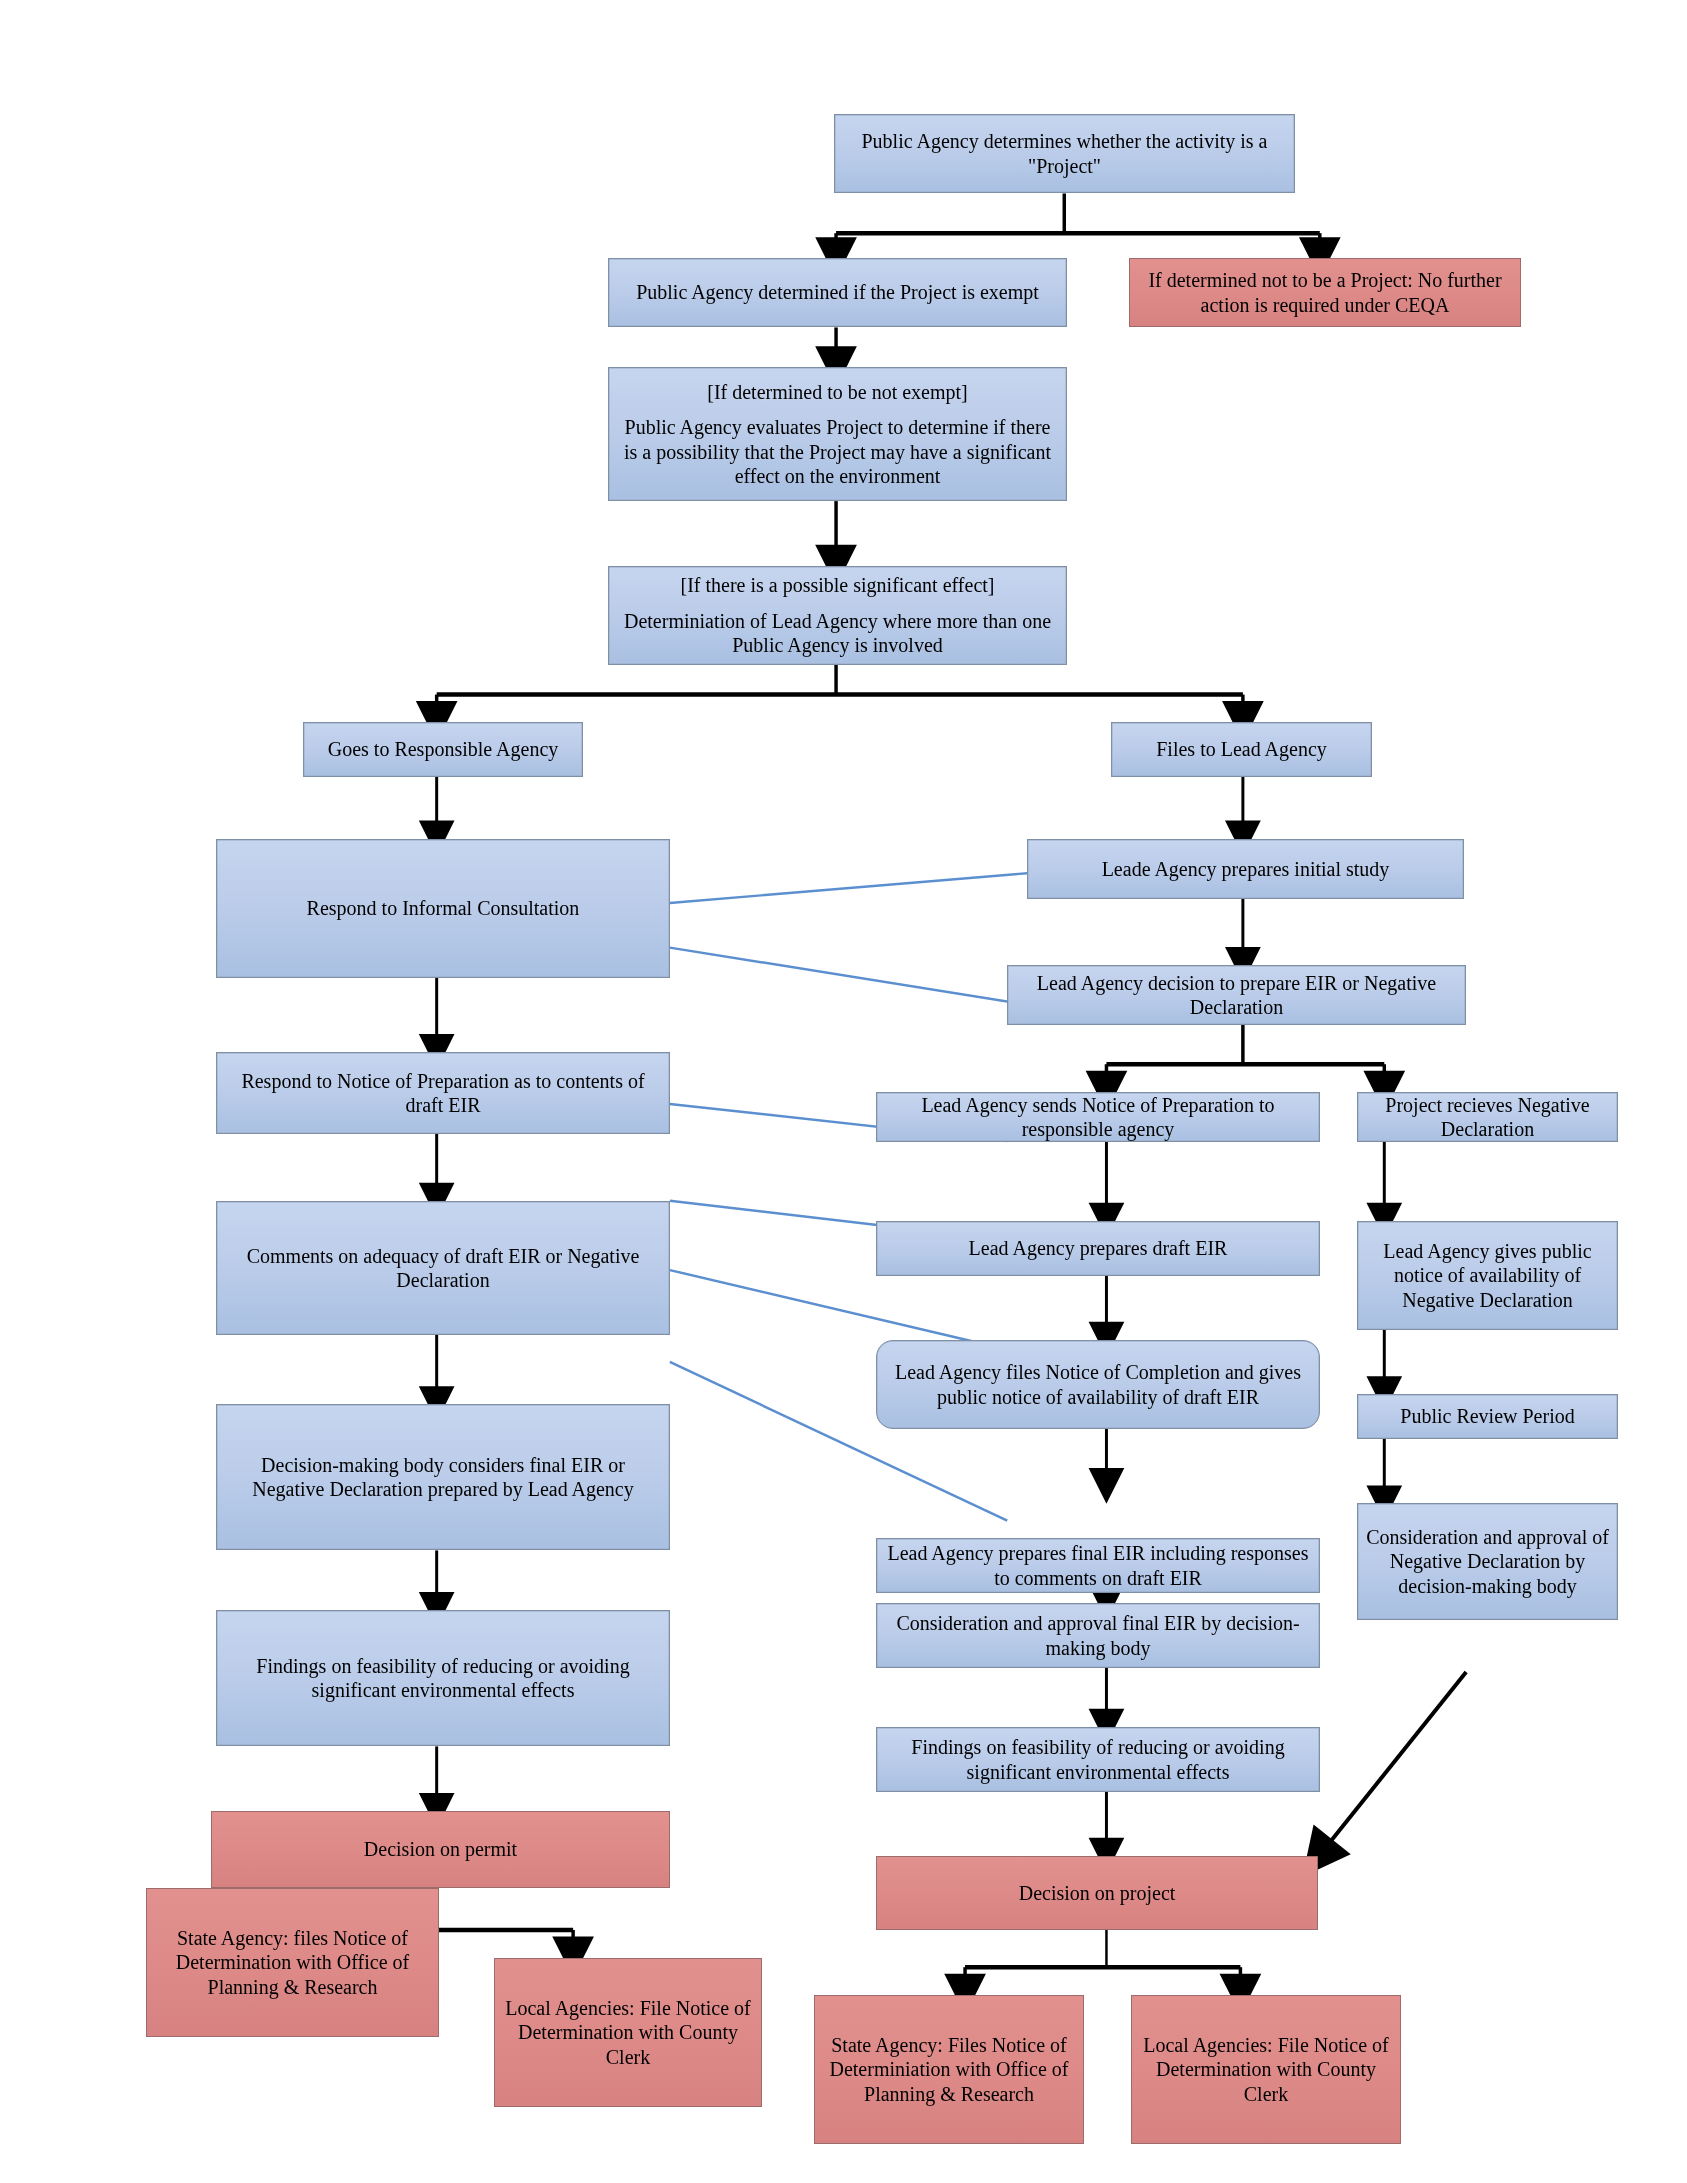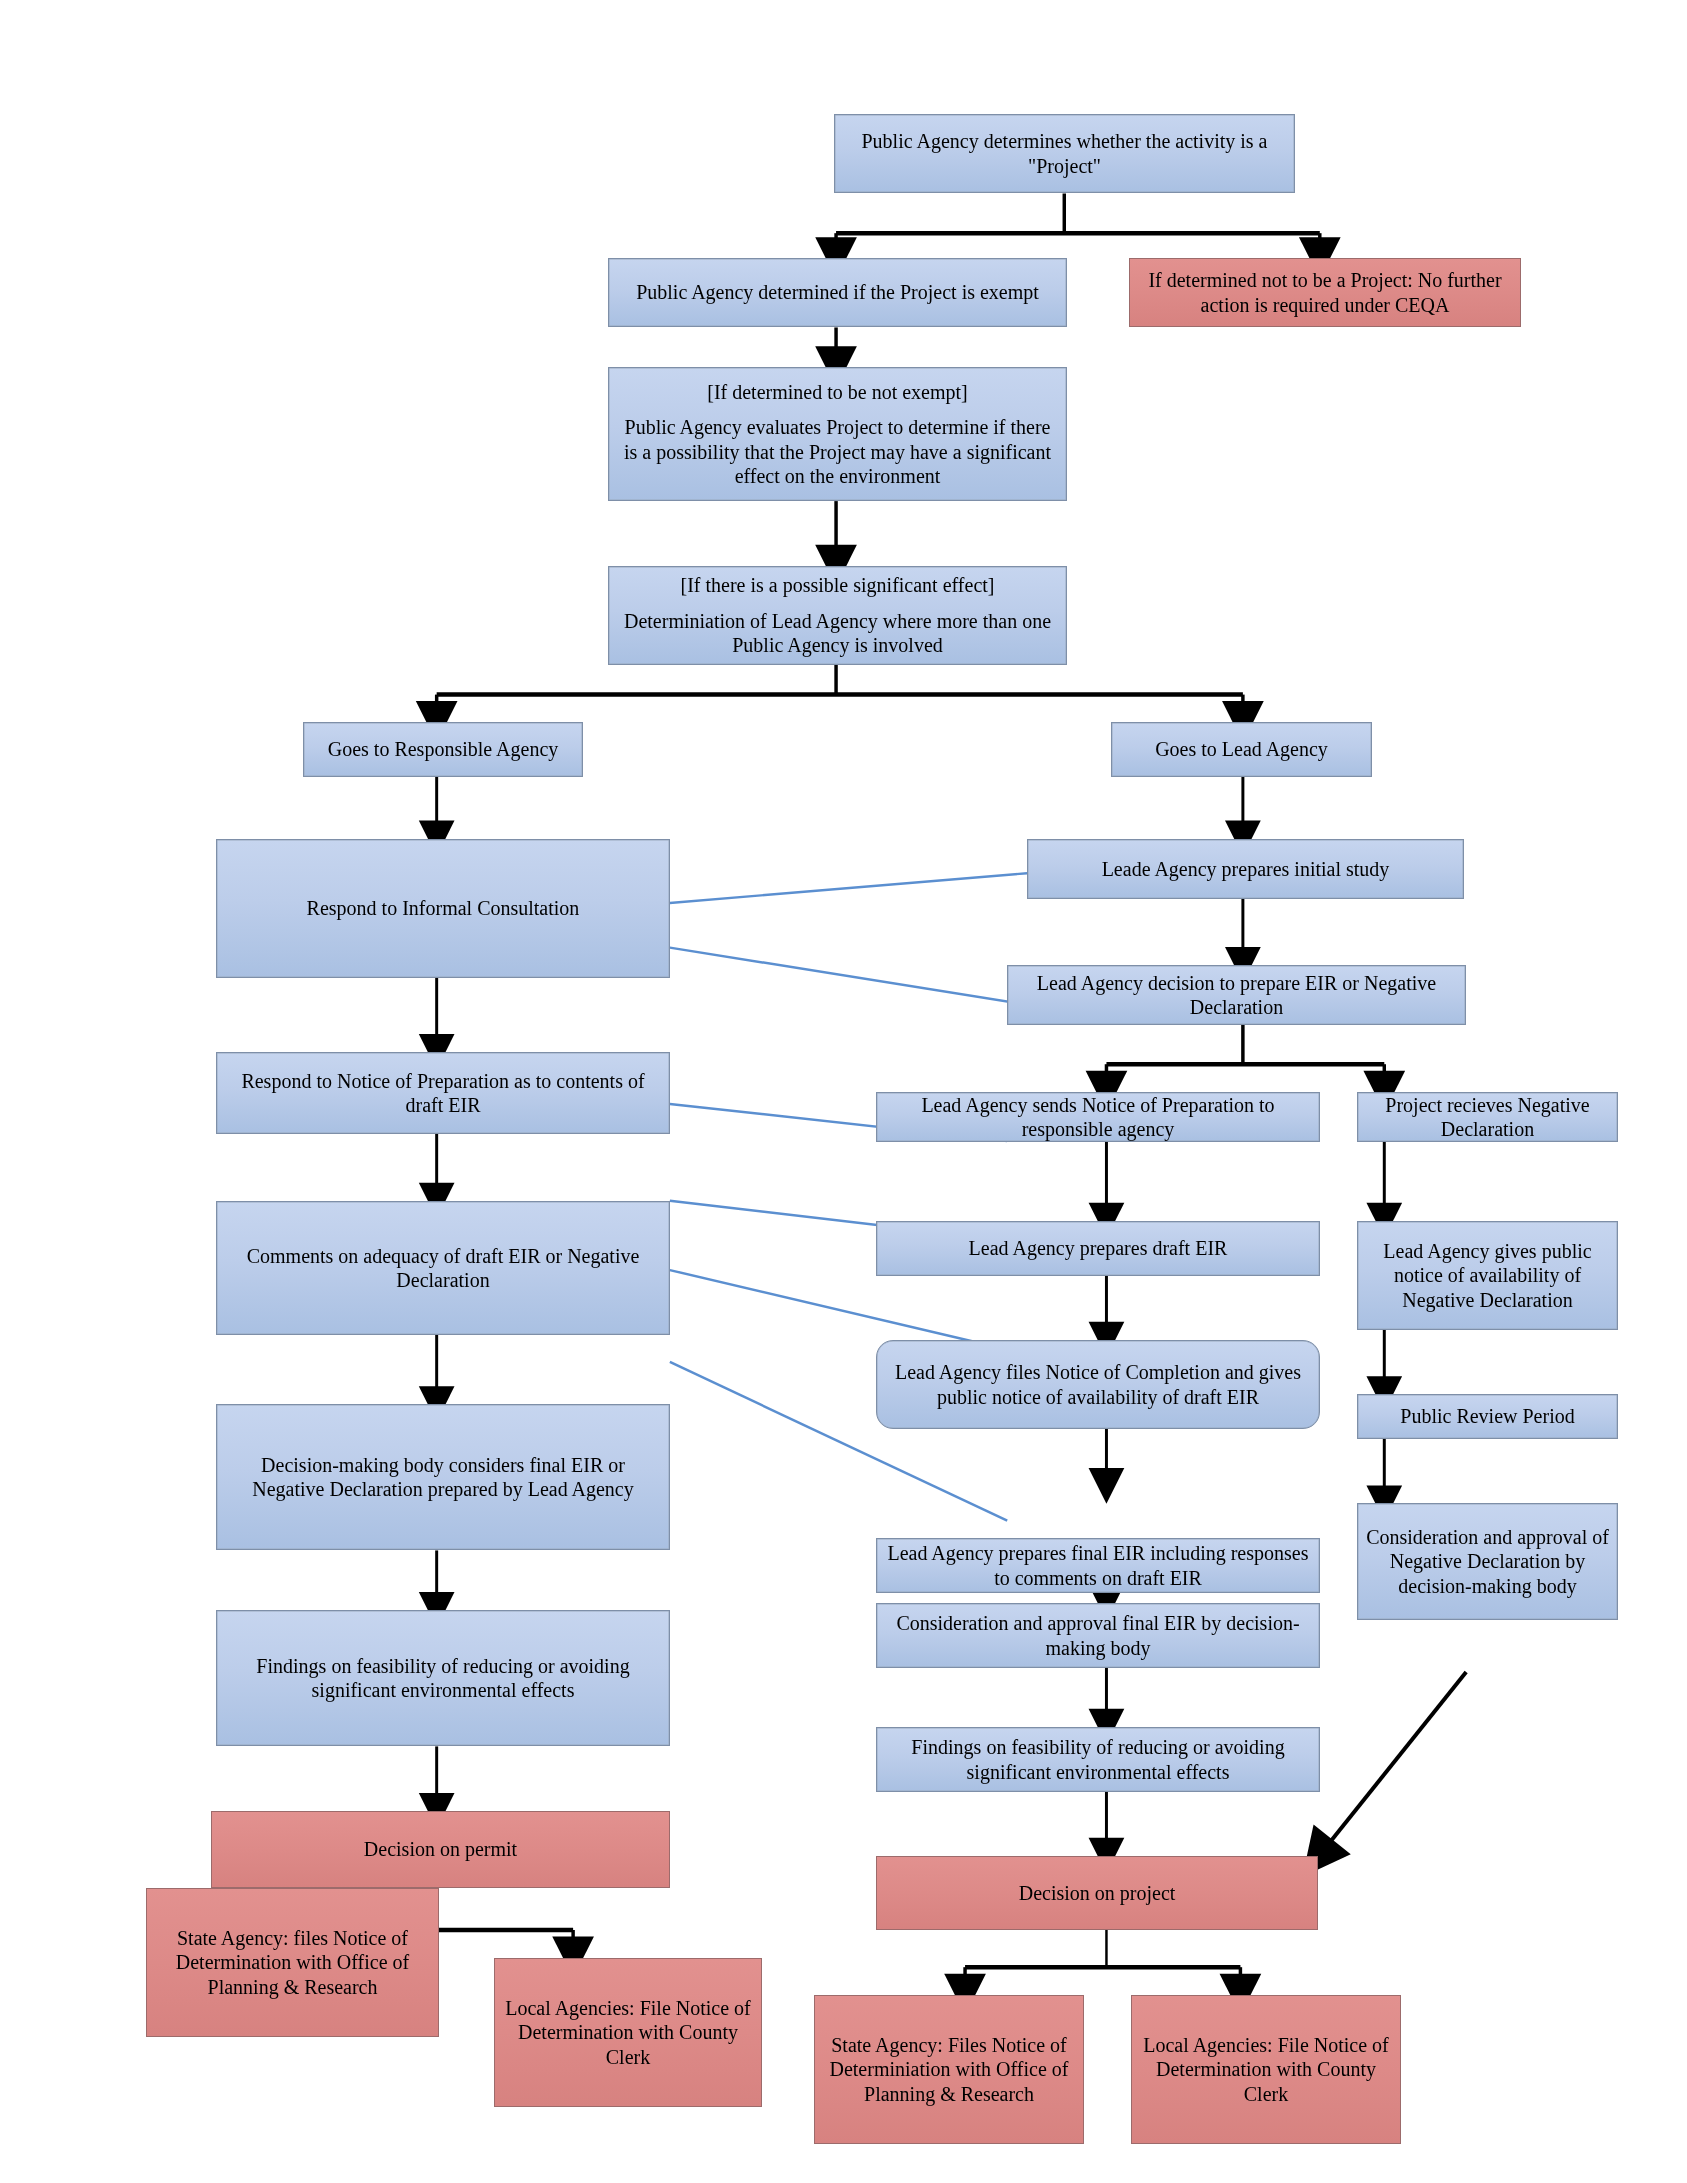--- a/index.html
+++ b/index.html
@@ -150,21 +150,21 @@
       <span class="gap"></span>
       <span>Determiniation of Lead Agency where more than one Public Agency is involved</span>
     </span>
   </div>
 
   <div class="node blue" style="left:303px;top:722px;width:280px;height:55px;font-size:20px;">
     <span class="txt">Goes to Responsible Agency</span>
   </div>
 
   <div class="node blue" style="left:1111px;top:722px;width:261px;height:55px;font-size:20px;">
-    <span class="txt">Goes to Lead Agency</span>
+    <span class="txt">Files to Lead Agency</span>
   </div>
 
   <div class="node blue" style="left:216px;top:839px;width:454px;height:139px;font-size:20px;">
     <span class="txt">Respond to Informal Consultation</span>
   </div>
 
   <div class="node blue" style="left:1027px;top:839px;width:437px;height:60px;font-size:20px;">
     <span class="txt">Leade Agency prepares initial study</span>
   </div>
 

